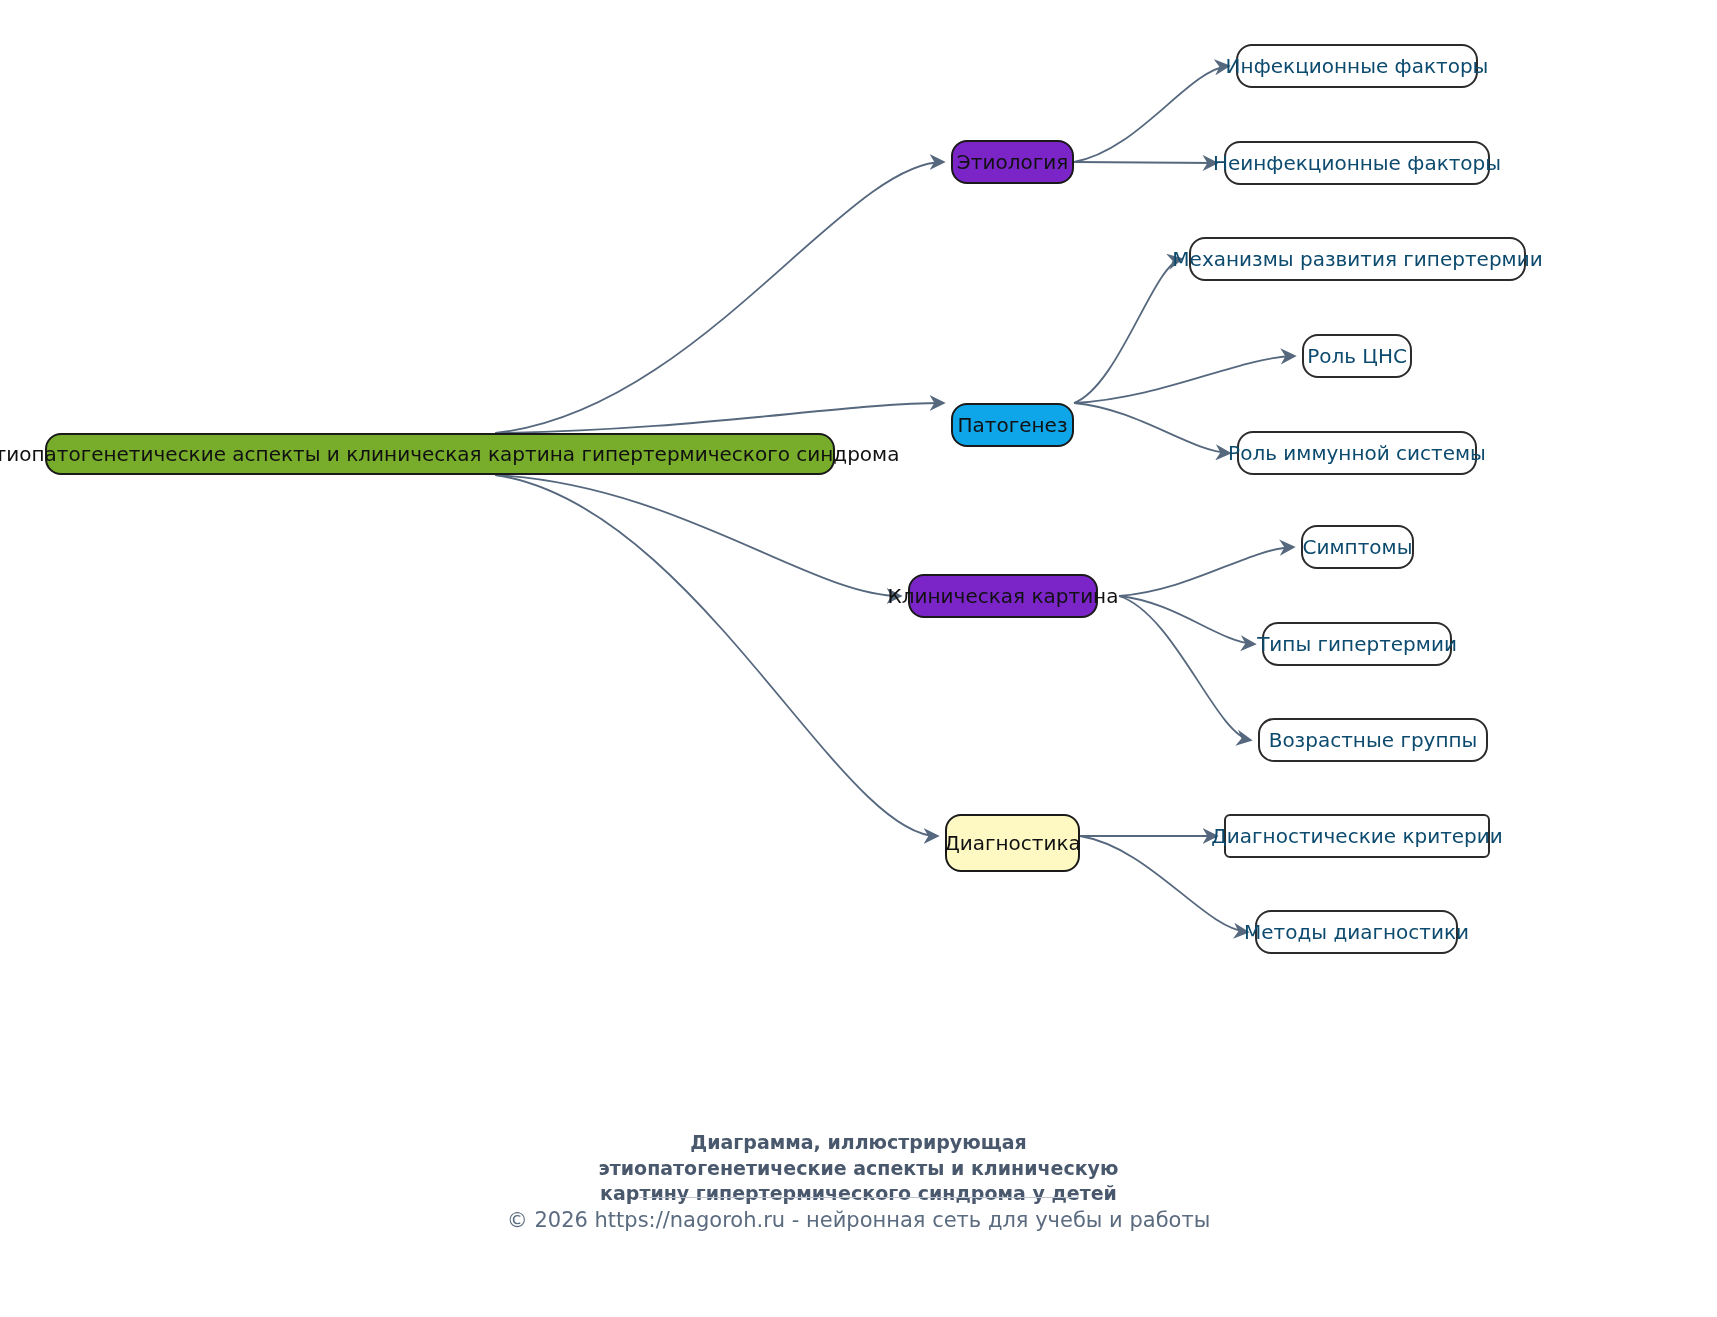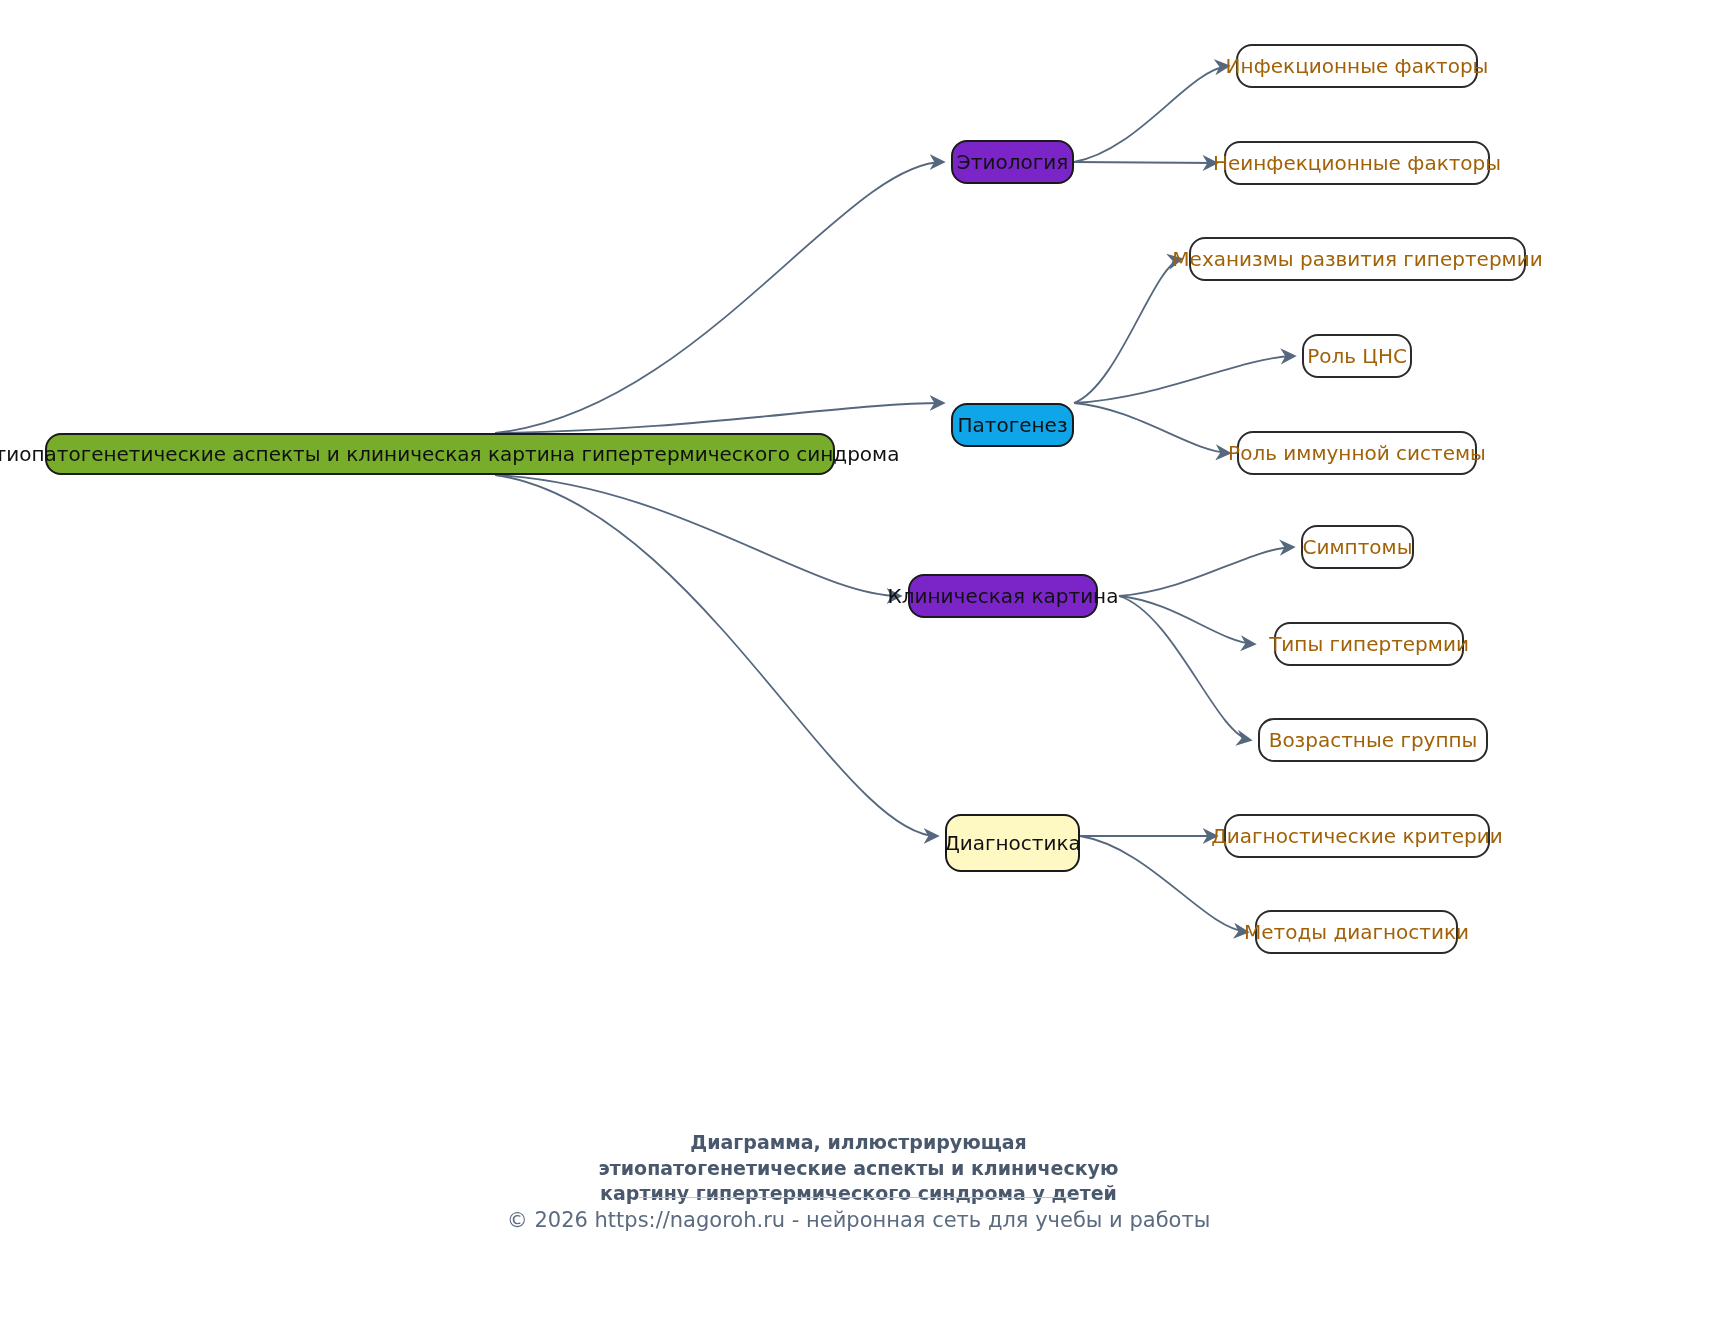--- a/index.html
+++ b/index.html
@@ -42,21 +42,21 @@
     background: #7b25c9;
     border: 2px solid #1a1a1a;
     color: #111111;
     font-size: 20px;
     padding: 12px 14px;
     border-radius: 16px;
   }
   .node.leaf {
     background: #ffffff;
     border: 2px solid #2b2b2b;
-    color: #a16207;
+    color: #0c4a6e;
     font-size: 20px;
     padding: 8px 14px;
     border-radius: 16px;
   }
   .caption {
     position: absolute;
     left: 0;
     width: 1717px;
     text-align: center;
     color: #49586c;
@@ -133,30 +133,30 @@
     </div>
     <div class="node leaf" style="left: 1237px; top: 431px; width: 240px; height: 44px;">
       <span>Роль иммунной системы</span>
     </div>
     <div class="node branch" style="left: 908px; top: 574px; width: 190px; height: 44px; background: rgb(123, 37, 201);">
       <span>Клиническая картина</span>
     </div>
     <div class="node leaf" style="left: 1301px; top: 525px; width: 113px; height: 44px;">
       <span>Симптомы</span>
     </div>
-    <div class="node leaf" style="left: 1262px; top: 622px; width: 190px; height: 44px; margin-left: 12px;">
+    <div class="node leaf" style="left: 1262px; top: 622px; width: 190px; height: 44px;">
       <span>Типы гипертермии</span>
     </div>
     <div class="node leaf" style="left: 1258px; top: 718px; width: 230px; height: 44px;">
       <span>Возрастные группы</span>
     </div>
     <div class="node branch" style="left: 945px; top: 814px; width: 135px; height: 58px; background: #fef9c3;">
       <span>Диагностика</span>
     </div>
-    <div class="node leaf" style="left: 1224px; top: 814px; width: 266px; height: 44px;">
+    <div class="node leaf" style="left: 1224px; top: 814px; width: 266px; height: 44px; border-radius: 6px;">
       <span>Диагностические критерии</span>
     </div>
     <div class="node leaf" style="left: 1255px; top: 910px; width: 203px; height: 44px;">
       <span>Методы диагностики</span>
     </div>
   </div>
 
 <div class="caption" style="top:1130px;">
   <span class="caption-line">Диаграмма, иллюстрирующая</span>
   <span class="caption-line">этиопатогенетические аспекты и клиническую</span>

